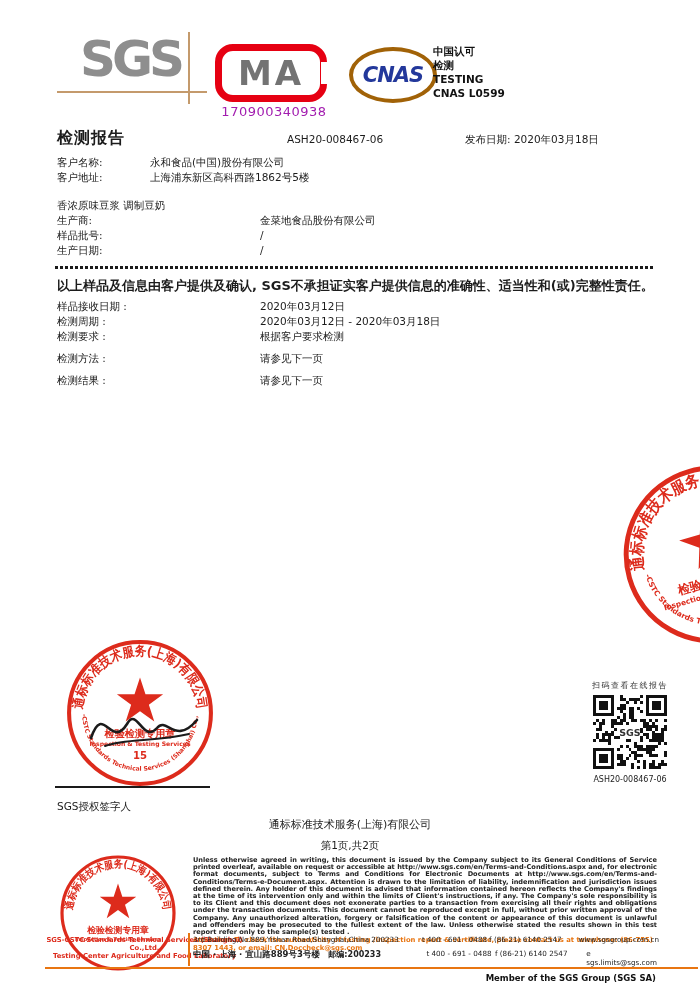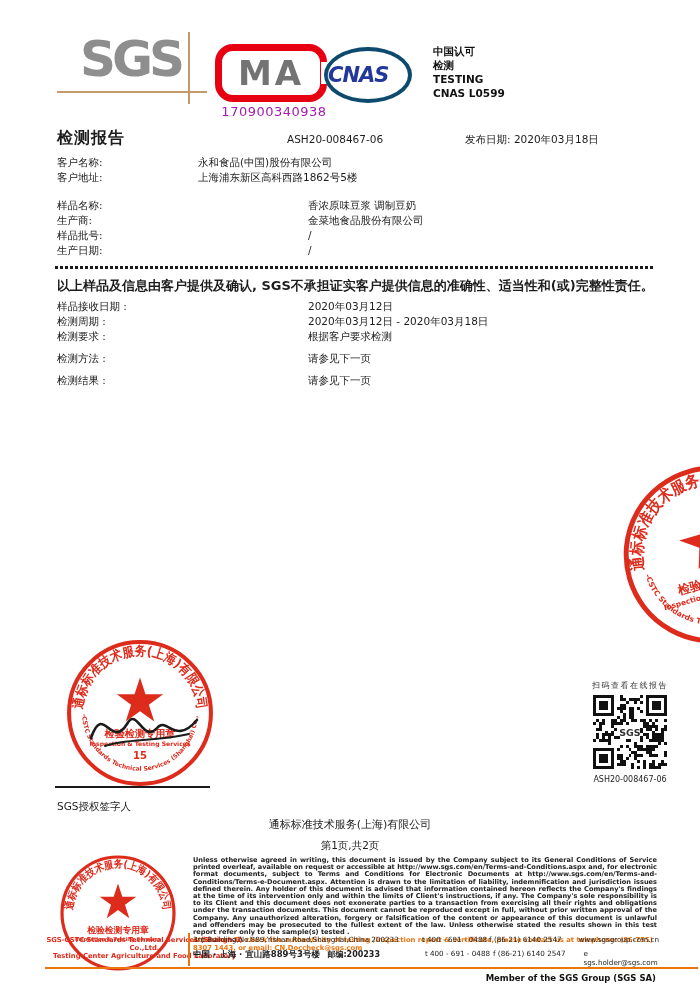--- a/index.html
+++ b/index.html
@@ -1,33 +1,33 @@
 <!DOCTYPE html>
 <html><head>
 <meta charset="utf-8">
 <style>
   html,body{margin:0;padding:0;background:#e9e9e9;}
   .page{position:relative;width:700px;height:990px;background:#ffffff;overflow:hidden;
         font-family:"DejaVu Sans","Liberation Sans",sans-serif;color:#1c1c1c;}
   .abs{position:absolute;}
-  .row{position:absolute;left:57px;display:flex;font-size:10.5px;white-space:nowrap;gap:48px;}
+  .row{position:absolute;left:57px;display:flex;font-size:10.5px;white-space:nowrap;}
   .lbl{display:inline-block;}
   .w93{width:93px;}
   .w203{width:203px;}
   
   .sgs-text{left:80px;top:34px;font-size:50px;font-weight:bold;color:#8e8e8e;letter-spacing:-4px;line-height:1;}
   .cross-v{left:188px;top:32px;width:2px;height:72px;background:#c49a6c;}
   .cross-h{left:57px;top:91px;width:150px;height:2px;background:#c49a6c;}
   .cma-box{left:215px;top:44px;width:112px;height:58px;border:7px solid #e60012;border-radius:18px;
            box-sizing:border-box;display:flex;align-items:center;justify-content:center;}
   .cma-box span{font-size:34px;font-weight:bold;color:#737373;letter-spacing:3px;line-height:1;}
   .cma-notch{left:321px;top:62px;width:10px;height:22px;background:#ffffff;}
   .cma-num{left:216px;top:104px;width:116px;text-align:center;font-size:13px;color:#a21caf;letter-spacing:0.5px;}
-  .cnas-box{left:324px;top:47px;width:88px;height:56px;border:4px solid #0c4a6e;border-radius:50%;
-            box-sizing:border-box;display:flex;align-items:center;justify-content:flex-start;}
+  .cnas-box{left:349px;top:47px;width:88px;height:56px;border:4px solid #a16207;border-radius:50%;
+            box-sizing:border-box;display:flex;align-items:center;justify-content:center;}
   .cnas-box span{font-size:21px;font-weight:bold;font-style:italic;color:#23389b;letter-spacing:-1px;
                  text-shadow:0 0 2px #fff,0 0 2px #fff;}
   .accred{left:433px;top:44px;font-size:10.5px;font-weight:bold;line-height:14px;color:#111;}
   
   .rpt-title{left:57px;top:128px;font-size:16px;font-weight:bold;letter-spacing:1px;}
   .rpt-no{left:287px;top:133px;font-size:10.5px;}
   .rpt-date{left:465px;top:133px;font-size:10.5px;}
   .dashed{left:55px;top:266px;width:600px;height:3px;
           background:repeating-linear-gradient(to right,#1a1a1a 0 3px,transparent 3px 5px);}
   .statement{left:57px;top:277px;width:620px;font-size:13px;font-weight:bold;white-space:nowrap;}
@@ -93,21 +93,20 @@
   <div class="row" style="top:156px">
     <span class="lbl w93">客户名称:</span>
     <span class="val">永和食品(中国)股份有限公司</span>
   </div>
   <div class="row" style="top:171px">
     <span class="lbl w93">客户地址:</span>
     <span class="val">上海浦东新区高科西路1862号5楼</span>
   </div>
 
   <div class="row" style="top:199px">
-    <span class="lbl w203">样品名称:</span>
     <span class="val">香浓原味豆浆 调制豆奶</span>
   </div>
   <div class="row" style="top:214px">
     <span class="lbl w203">生产商:</span>
     <span class="val">金菜地食品股份有限公司</span>
   </div>
   <div class="row" style="top:229px">
     <span class="lbl w203">样品批号:</span>
     <span class="val">/</span>
   </div>
@@ -408,18 +407,18 @@
     <span class="f-addr-en">3rd Building,No.889,Yishan Road,Shanghai,China  200233</span>
     <span class="f-tel">t 400 - 691 - 0488</span>
     <span class="f-fax">f (86-21) 6140 2547</span>
     <span>www.sgsgroup.com.cn</span>
   </div>
   <div class="abs f-row2">
     <span class="f-cn">中国 · 上海 · 宜山路889号3号楼</span>
     <span class="f-post">邮编:200233</span>
     <span class="f-tel">t 400 - 691 - 0488</span>
     <span class="f-fax">f (86-21) 6140 2547</span>
-    <span>e  sgs.holder@sgs.com</span>
+    <span>e  sgs.limits@sgs.com</span>
   </div>
   <div class="abs f-hline"></div>
   <div class="abs member">Member of the SGS Group (SGS SA)</div>
 
 </div>
 
 </body></html>

